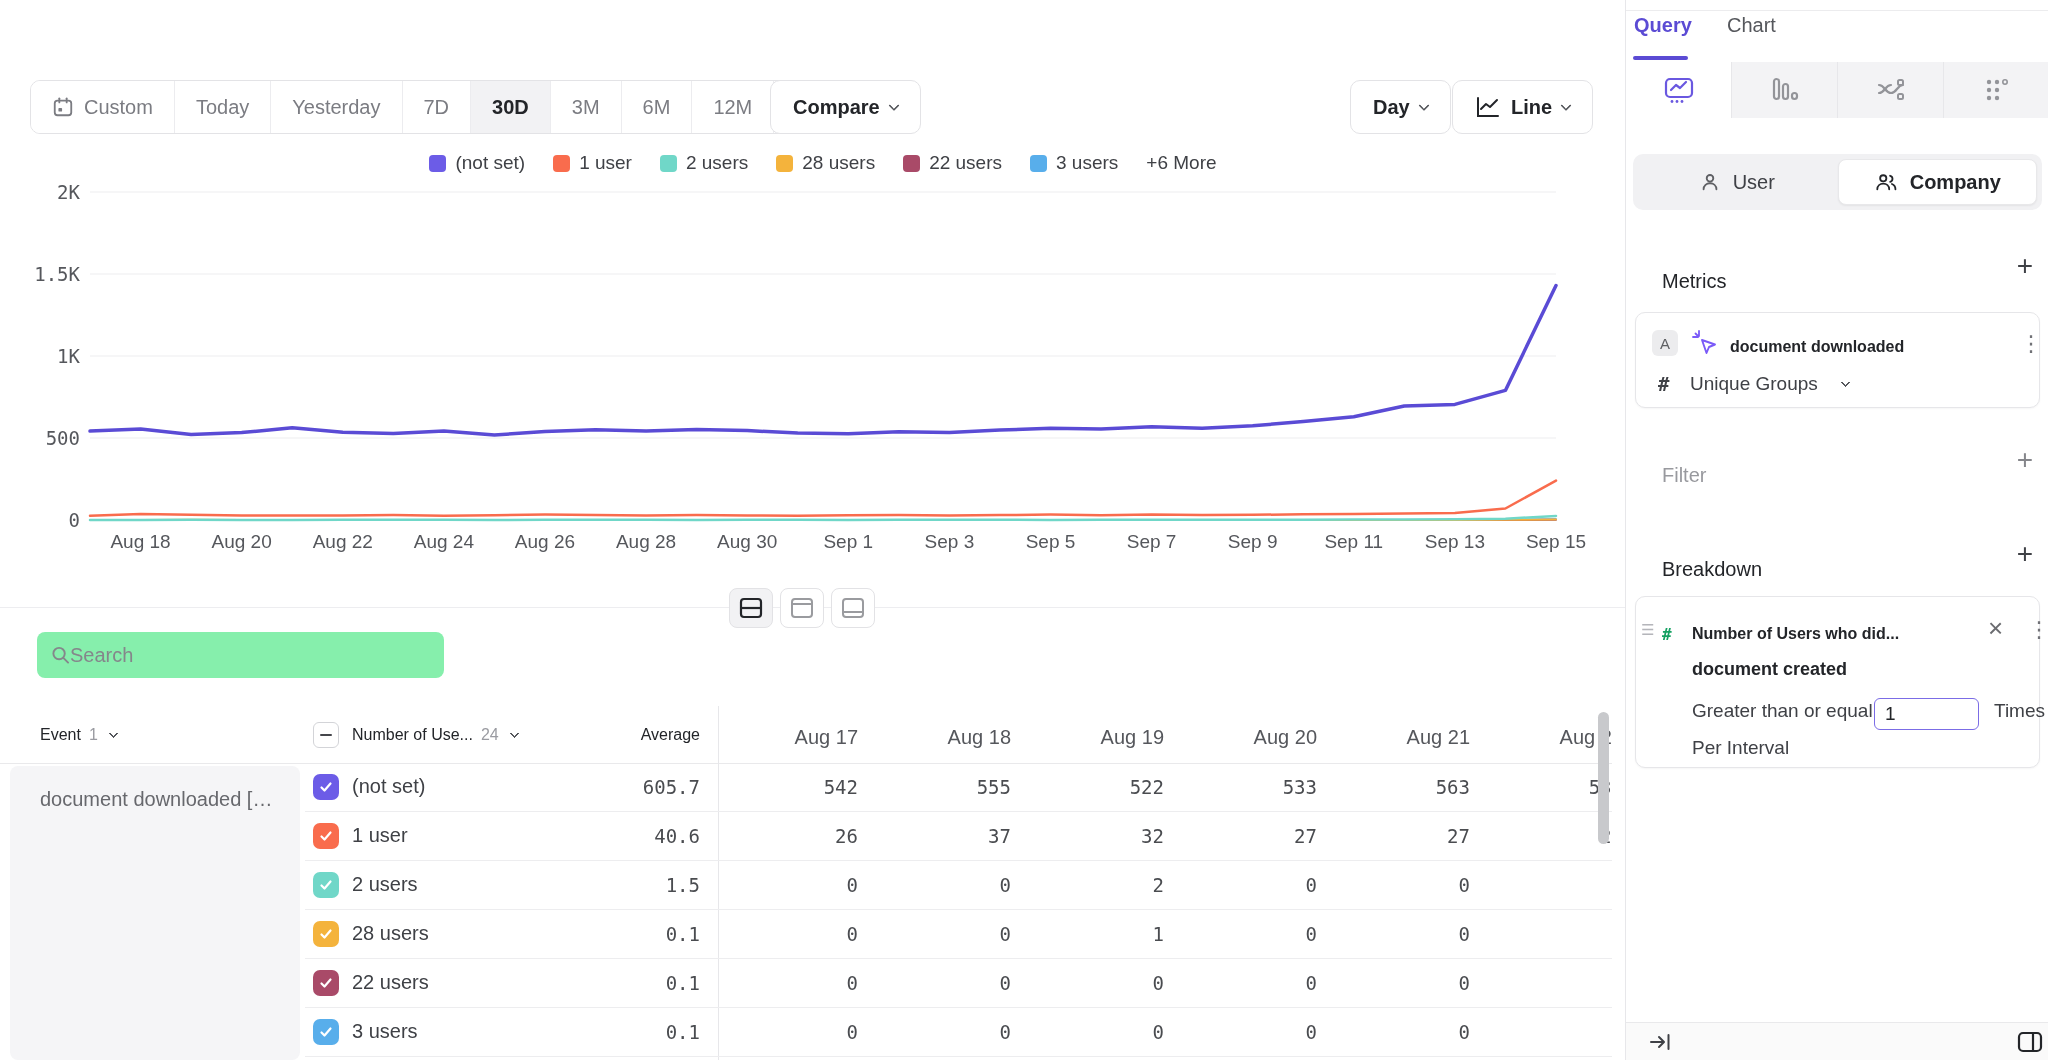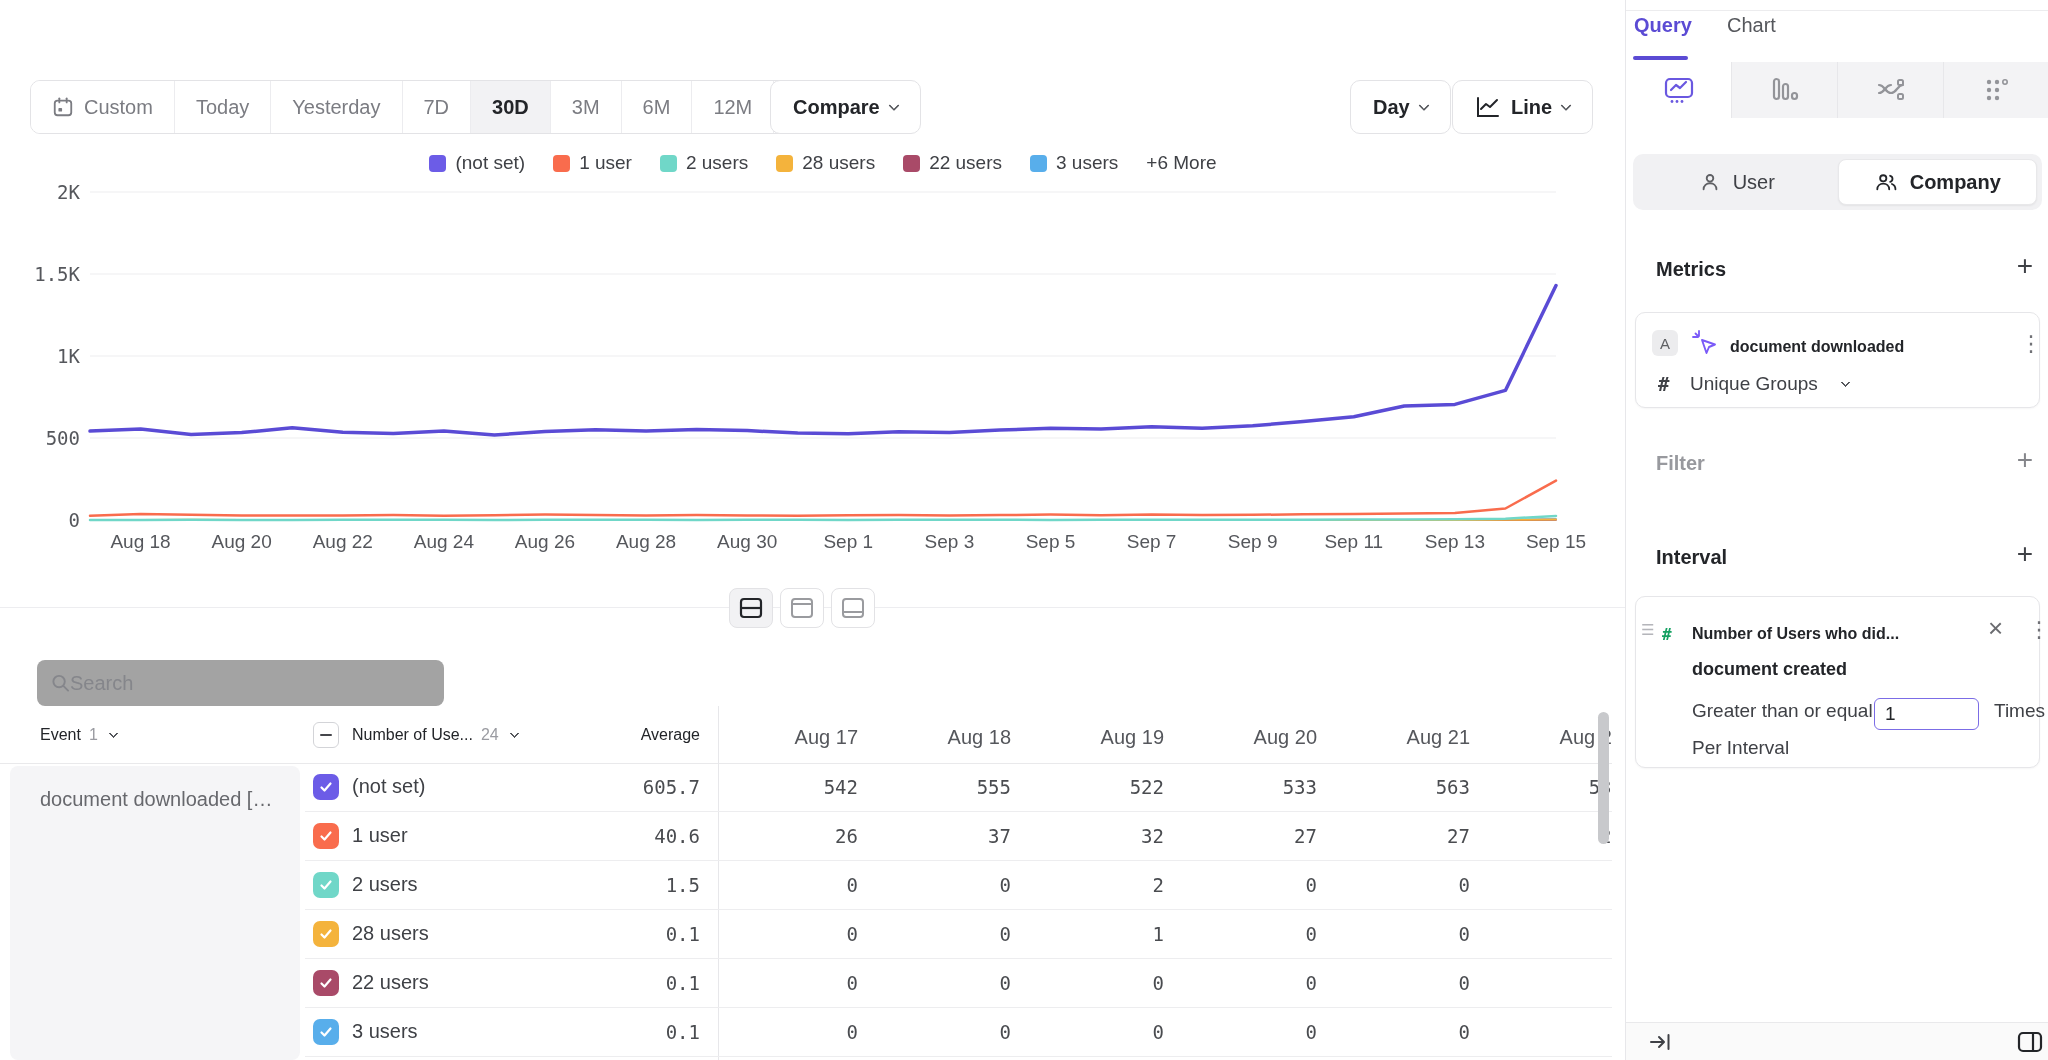--- a/index.html
+++ b/index.html
@@ -33,21 +33,21 @@
   #chart { position:absolute; left:0; top:0; }
 
   
   .mid-divider { position:absolute; left:0; top:607px; width:1625px; height:1px; background:#ededf0; }
   .layout-toggle { position:absolute; left:729px; top:588px; display:flex; gap:7px; }
   .lt-btn { width:44px; height:40px; border:1px solid #e2e2e5; border-radius:8px; background:#fff;
     display:flex; align-items:center; justify-content:center; cursor:pointer; }
   .lt-btn.selected { background:#f2f2f4; }
 
   
-  .search-box { position:absolute; left:37px; top:660px; width:407px; height:46px; background:#a3a3a3;
+  .search-box { position:absolute; left:37px; top:632px; width:407px; height:46px; background:#86efac;
     border-radius:8px; display:flex; align-items:center; padding:0 14px; gap:0; }
   .search-box input { border:none; outline:none; background:transparent; font-size:20px;
     font-family:"Liberation Sans",sans-serif; color:#232529; width:100%; }
   .search-box input::placeholder { color:#85868b; }
 
   
   .table-area { position:absolute; left:0; top:700px; width:1612px; height:360px; overflow:hidden; }
   .hdr-text { position:absolute; top:26px; font-size:16px; color:#232529; white-space:nowrap; }
   .hdr-count { color:#9a9ba1; margin-left:8px; }
   .hdr-chev { display:inline-block; width:7px; height:7px; border-right:2px solid #55575c;
@@ -78,21 +78,21 @@
   .ptab.chart { left:101px; color:#55575c; font-weight:500; }
   .ptab-underline { position:absolute; left:7px; top:56px; width:55px; height:4px; border-radius:2px; background:#5b4bd4; }
   .ctab-row { position:absolute; left:0; top:62px; width:423px; height:56px; display:flex; }
   .ctab { flex:1; display:flex; align-items:center; justify-content:center; background:#f3f3f5; border-left:1px solid #e7e7ea; cursor:pointer; }
   .ctab.selected { background:#fff; border-left:none; }
   .scope { position:absolute; left:7px; top:154px; width:409px; height:56px; background:#f1f1f3; border-radius:10px;
     display:flex; padding:5px; gap:2px; }
   .scope-seg { flex:1; display:flex; align-items:center; justify-content:center; gap:12px; font-size:20px;
     color:#3f4146; border-radius:8px; cursor:pointer; }
   .scope-seg.selected { background:#fff; border:1px solid #e8e8ea; box-shadow:0 1px 2px rgba(0,0,0,.06); color:#232529; font-weight:600;}
-  .sec-head { position:absolute; left:30px; font-size:20px; font-weight:700; color:#232529; }
+  .sec-head { position:absolute; left:36px; font-size:20px; font-weight:400; color:#232529;margin-top:12px; }
   .sec-head.dim { color:#98999e; }
   .plus { position:absolute; left:384px; width:30px; text-align:center; font-size:28px; font-weight:300; color:#3f4146; cursor:pointer; }
   .card { position:absolute; left:9px; width:405px; background:#fff; border:1px solid #e6e6e9; border-radius:10px;
     box-shadow:0 1px 2px rgba(0,0,0,.04); }
   .a-badge { position:absolute; left:16px; top:17px; width:26px; height:26px; background:#ececee; border-radius:6px;
     font-size:15px; color:#5f6064; display:flex; align-items:center; justify-content:center; }
   .kebab { position:absolute; font-size:22px; color:#707176; cursor:pointer; line-height:1; }
   .card-title { position:absolute; font-size:16px; font-weight:700; color:#232529; white-space:nowrap;margin-top:8px; }
   .hash { font-family:"DejaVu Sans Mono",monospace; font-weight:700; }
   .panel-bottom { position:absolute; left:0; top:1022px; width:423px; height:38px; background:#fafafa; border-top:1px solid #e9e9eb; }
@@ -456,21 +456,21 @@
       <span class="small-label hash" style="left:22px;top:60px;color:#3f4146">#</span>
       <span class="small-label" style="left:54px;top:60px">
         <span>Unique Groups</span>
       </span>
       <span class="hdr-chev" style="position:absolute;left:194px;top:66px"></span>
     </div>
 
     <span class="sec-head dim" style="top:452px">Filter</span>
     <span class="plus" style="top:444px;color:#85868b">+</span>
 
-    <span class="sec-head" style="top:546px">Interval</span>
+    <span class="sec-head" style="top:546px">Breakdown</span>
     <span class="plus" style="top:538px">+</span>
 
     <div class="card" style="top:596px;height:172px">
       <span class="drag-h">☰</span>
       <span class="card-title hash" style="left:26px;top:20px;color:#16a163">#</span>
       <span class="card-title" style="left:56px;top:20px">Number of Users who did...</span>
       <span class="close-x" style="left:352px;top:18px">×</span>
       <span class="kebab" style="left:392px;top:22px">⋮</span>
       <span class="small-label" style="left:56px;top:62px;font-weight:700;color:#232529;font-size:18px">document created</span>
       <span class="small-label" style="left:56px;top:103px">Greater than or equal to</span>

